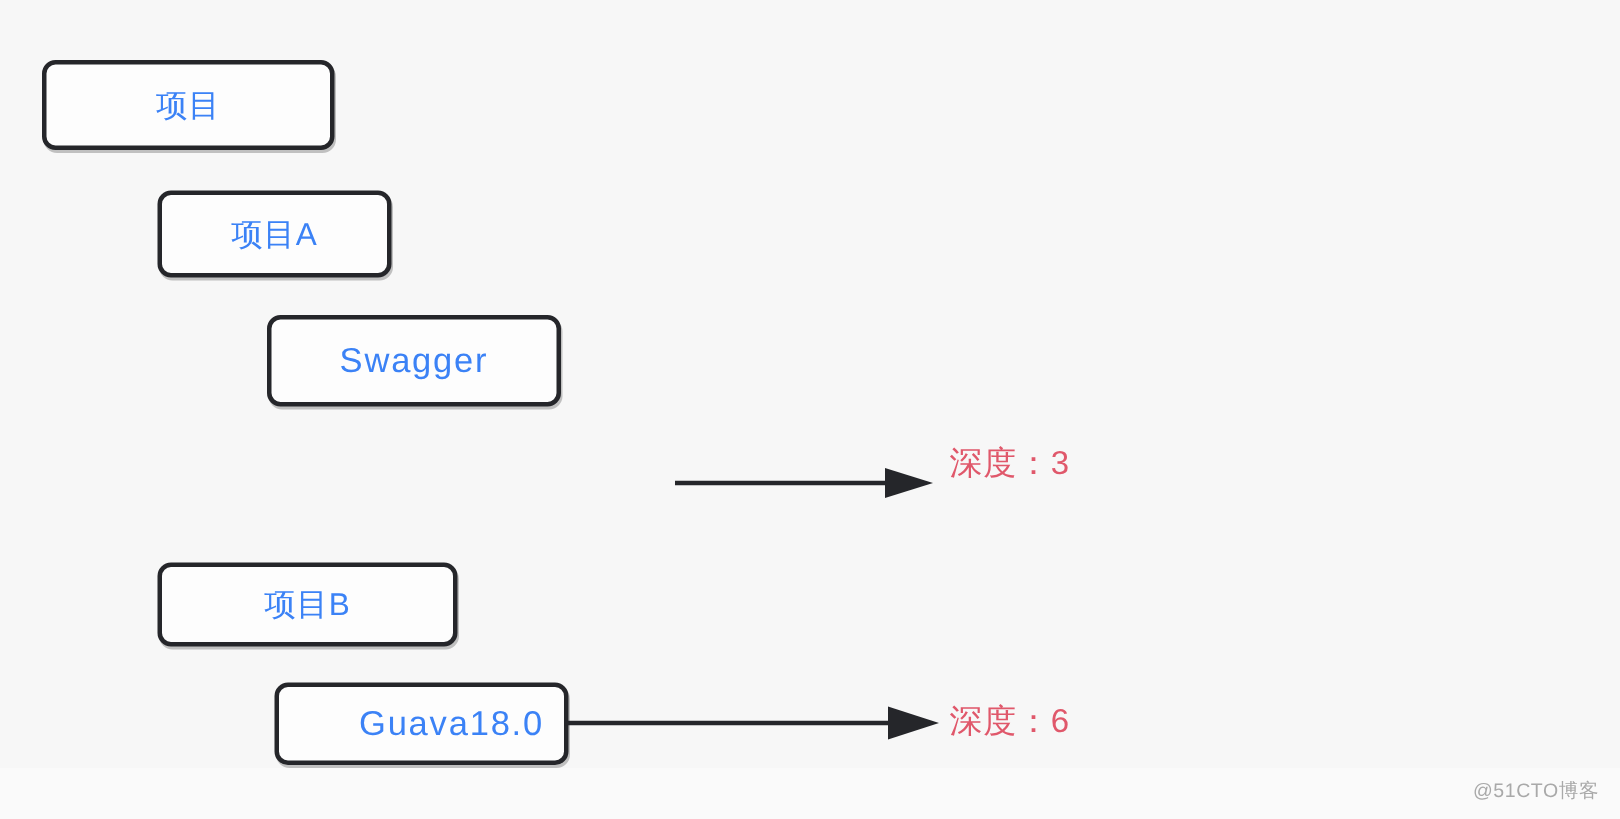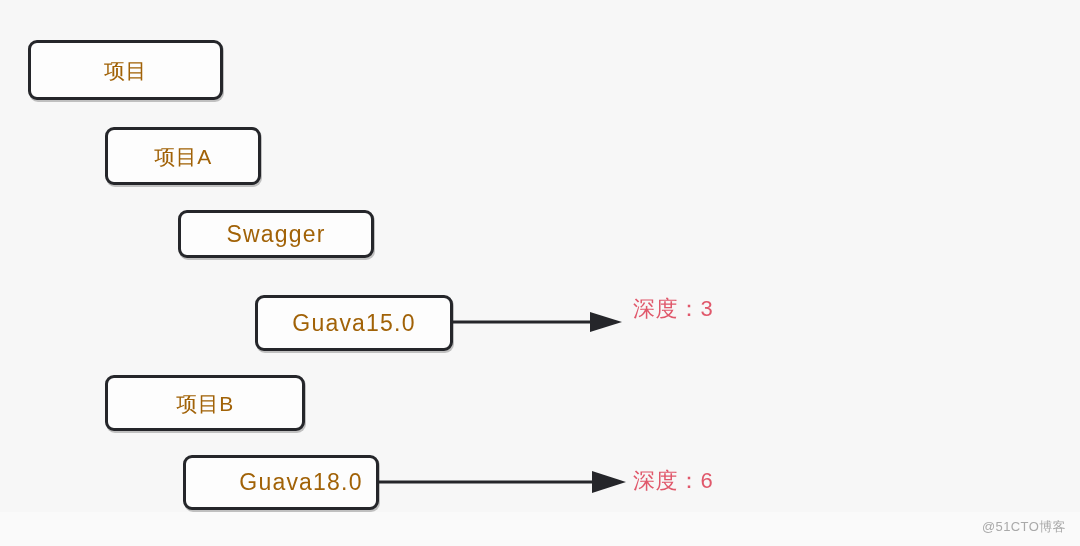--- a/index.html
+++ b/index.html
@@ -37,35 +37,35 @@
     background: #fdfdfd;
     border: 3px solid #25262a;
     border-radius: 9px;
     display: flex;
     align-items: center;
     justify-content: center;
     box-shadow: 1px 2px 0 rgba(0,0,0,0.22);
   }
 
   .node-label {
-    color: #a16207;
+    color: #3b82f6;
     font-size: 21px;
     line-height: 1;
     letter-spacing: 0.5px;
     white-space: nowrap;
   }
   .node-label.latin {
     font-size: 23px;
     letter-spacing: 1.2px;
   }
 
   
   #node-project      { left: 28px;  top: 40px;  width: 195px; height: 60px; }
   #node-project-a    { left: 105px; top: 127px; width: 156px; height: 58px; }
-  #node-swagger      { left: 178px; top: 210px; width: 196px; height: 48px; }
+  #node-swagger      { left: 178px; top: 210px; width: 196px; height: 61px; }
   #node-guava15      { left: 255px; top: 295px; width: 198px; height: 56px; }
   #node-project-b    { left: 105px; top: 375px; width: 200px; height: 56px; }
   #node-guava18      { left: 183px; top: 455px; width: 196px; height: 55px; padding-left: 40px; }
 
   
   .arrow {
     position: absolute;
   }
   #arrow-depth-3 { left: 450px; top: 306px; }
   #arrow-depth-2 { left: 376px; top: 466px; }
@@ -106,23 +106,20 @@
   </div>
 
   <div class="node" id="node-project-a">
     <span class="node-label">项目A</span>
   </div>
 
   <div class="node" id="node-swagger">
     <span class="node-label latin">Swagger</span>
   </div>
 
-  <div class="node" id="node-guava15">
-    <span class="node-label latin">Guava15.0</span>
-  </div>
 
   <div class="node" id="node-project-b">
     <span class="node-label">项目B</span>
   </div>
 
   <div class="node" id="node-guava18">
     <span class="node-label latin">Guava18.0</span>
   </div>
 
   <svg class="arrow" id="arrow-depth-3" width="176" height="32" viewBox="0 0 176 32">

